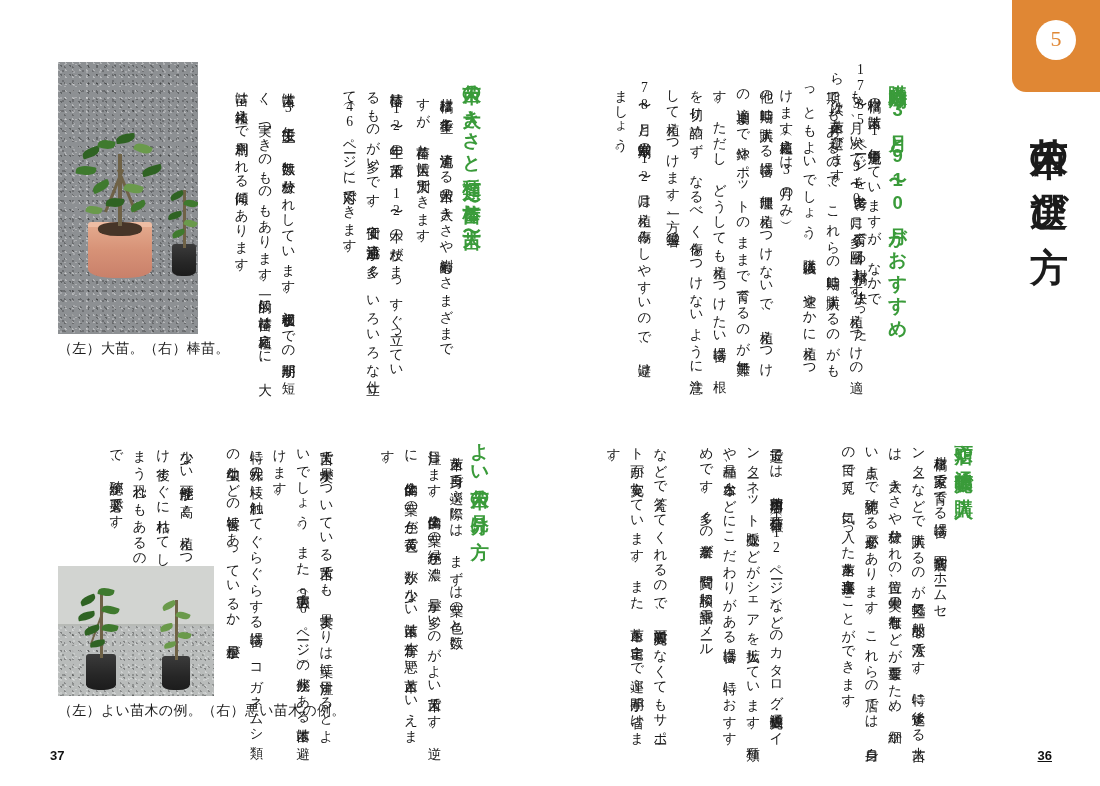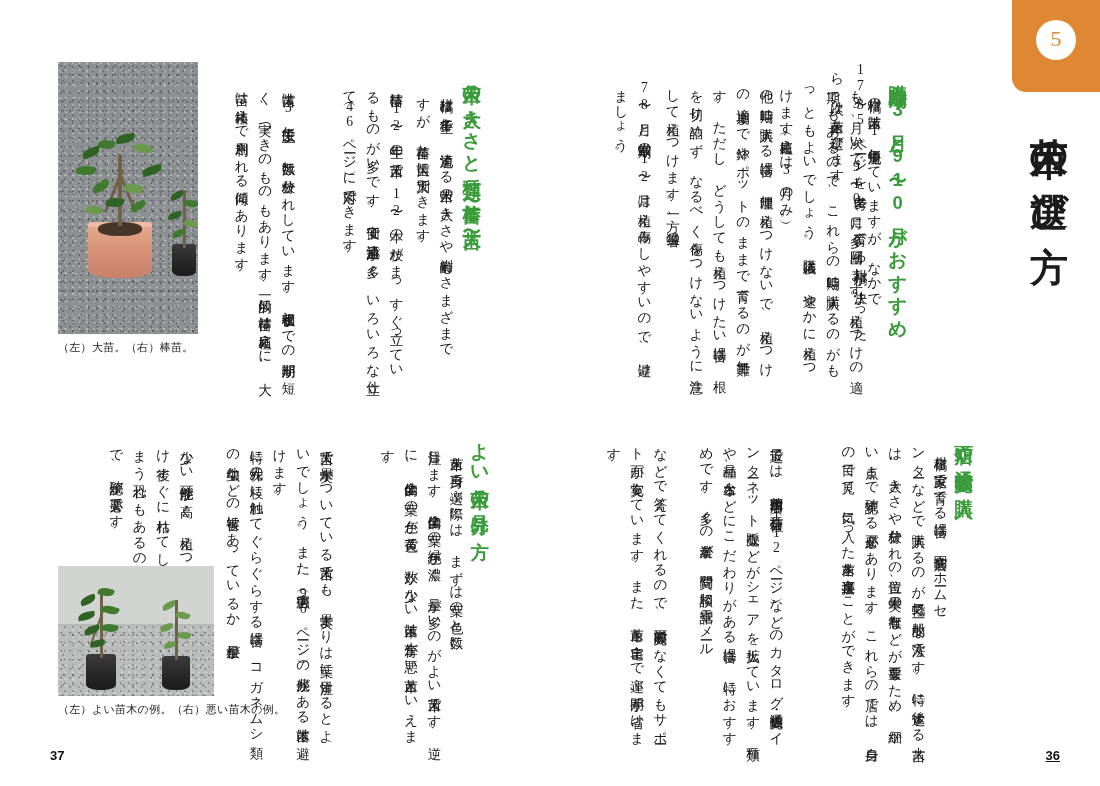--- a/index.html
+++ b/index.html
@@ -147,36 +147,36 @@
     background: #3f7a2e;
     border-radius: 60% 10% 60% 10%;
   }
   .leaf.dark { background: #2f6323; }
   .leaf.pale { background: #6a9a4b; }
 
   
   .caption {
     position: absolute;
     font-family: Liberation Sans, sans-serif;
-    font-size: 11px;
+    font-size: 14px;
     color: #1d1d1d;
     letter-spacing: .3px;
     white-space: nowrap;
   }
 
   
   .folio {
     position: absolute;
     font-family: "Liberation Sans", "DejaVu Sans", sans-serif;
     font-size: 13px;
     font-weight: bold;
     color: #111;
   }
   .folio-left  { left: 50px;  top: 748px; }
-  .folio-right { right: 40px; top: 748px; text-decoration: underline; }
+  .folio-right { right: 48px; top: 748px; text-decoration: underline; }
 </style>
 </head>
 <body>
 
 <div id="spread">
 
   <div class="chapter-tab" style="background: rgb(224, 135, 52);">
     <div class="chapter-badge" style="color: rgb(224, 135, 52);">5</div>
   </div>
 

